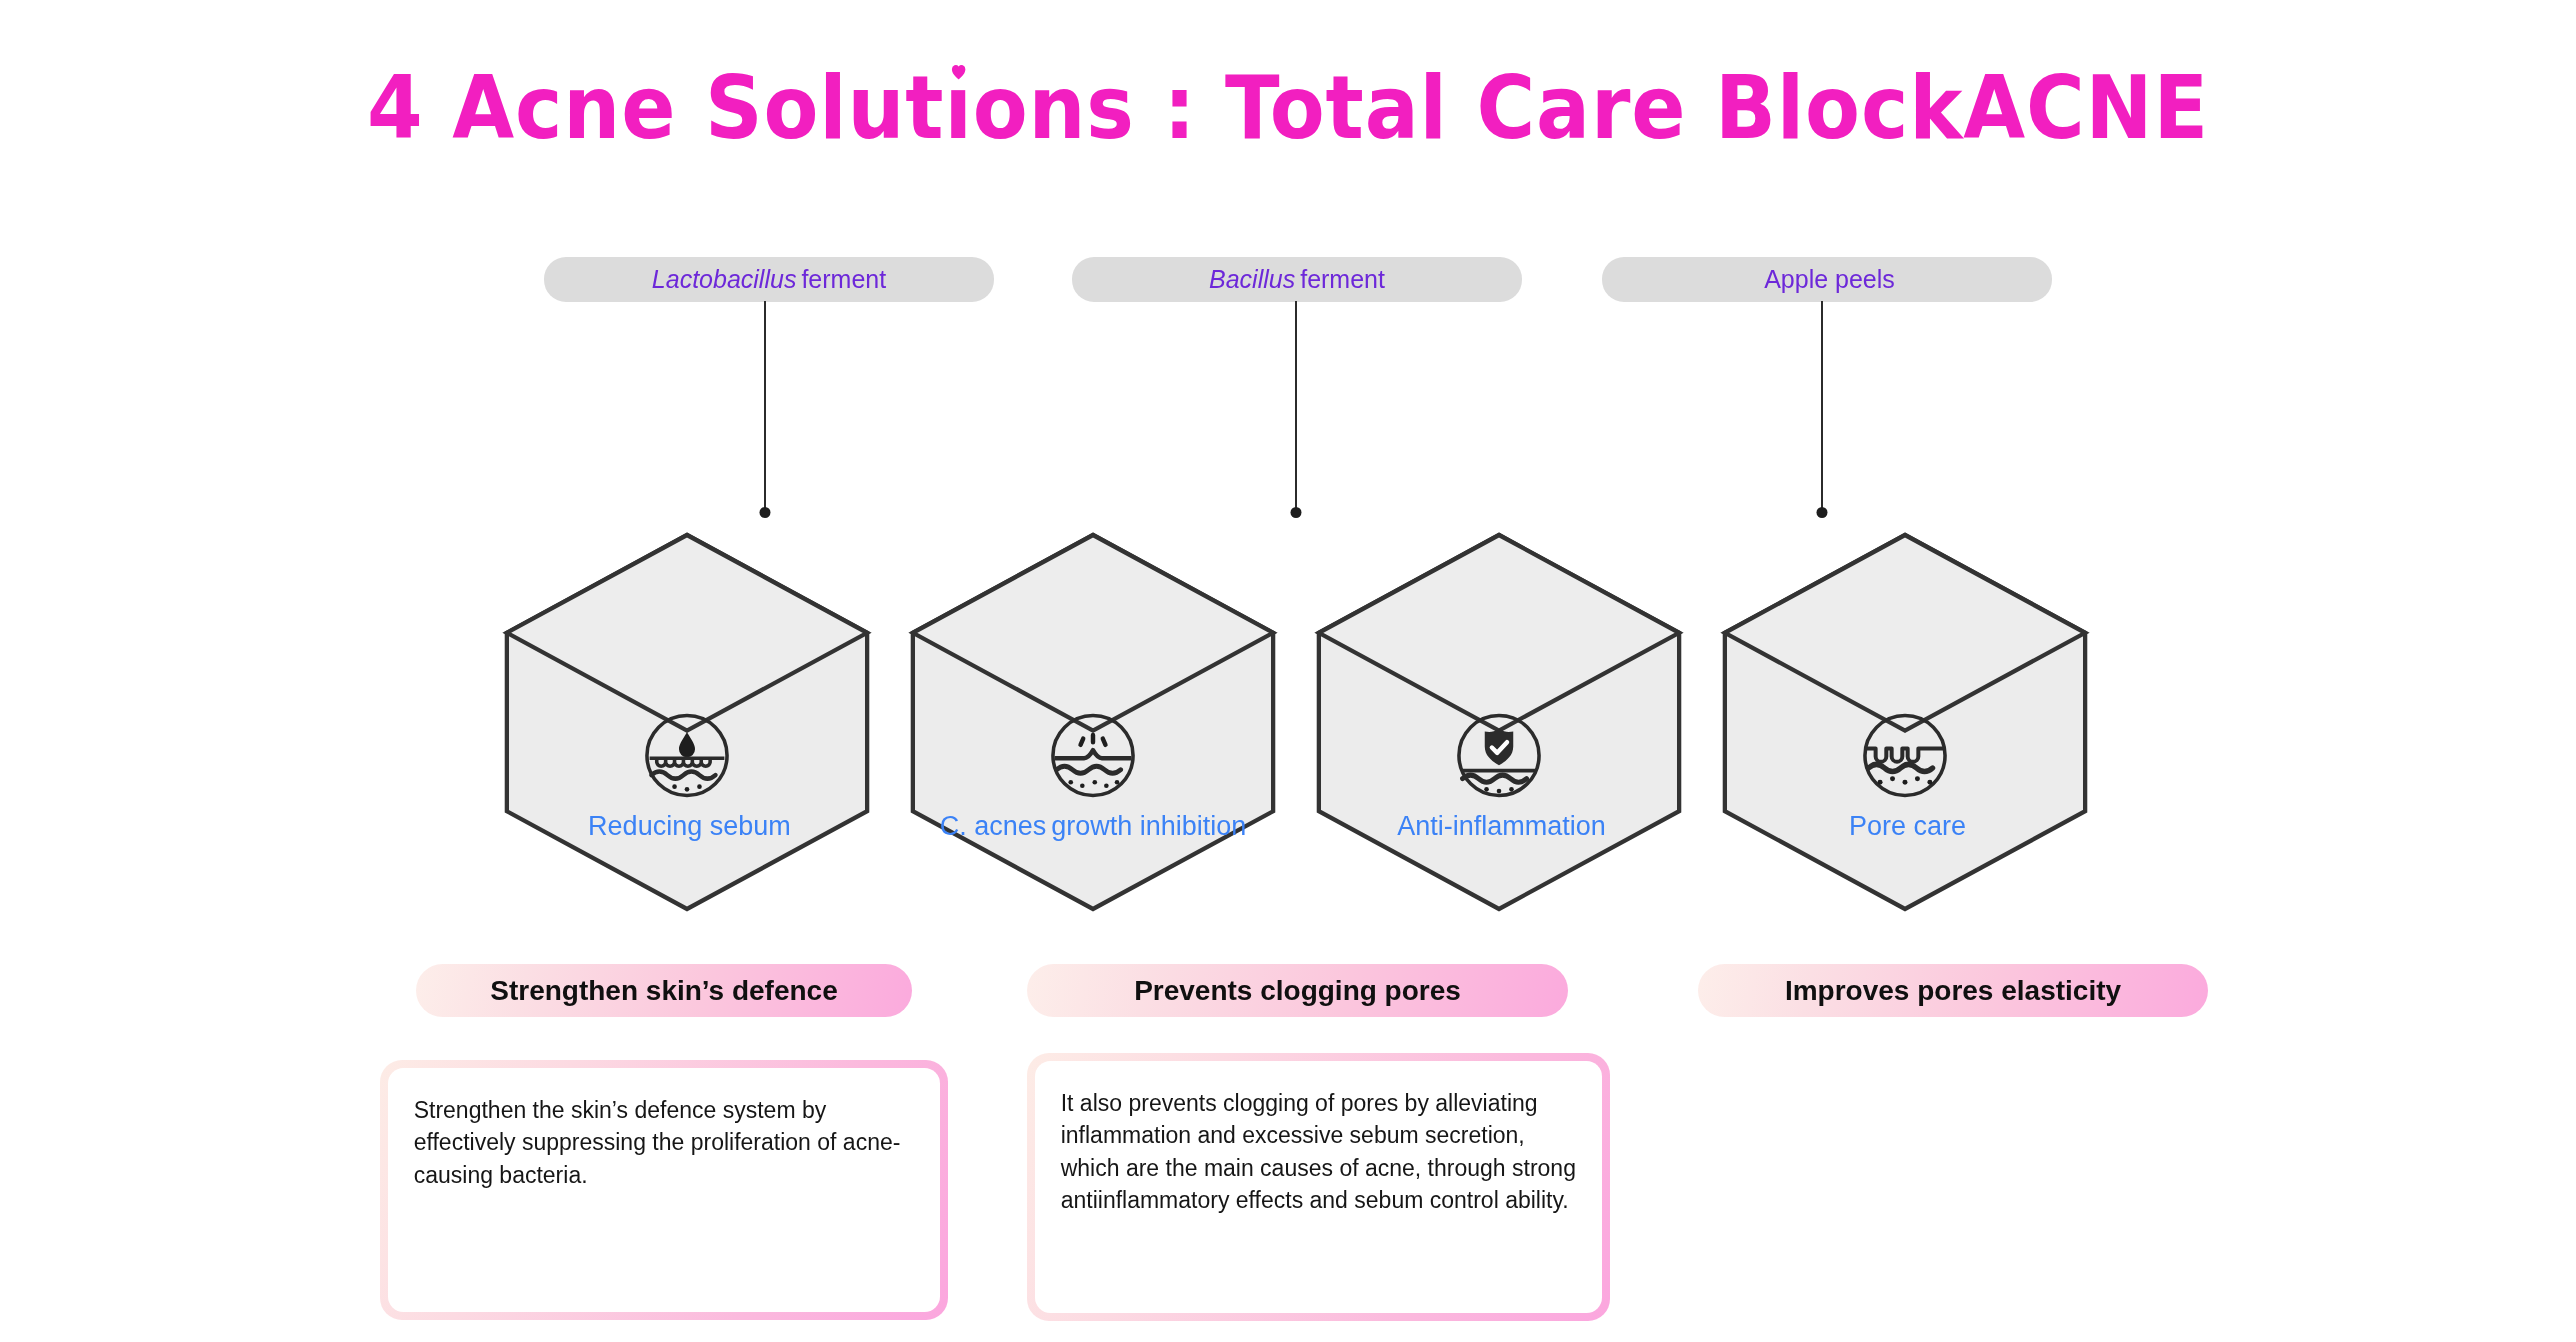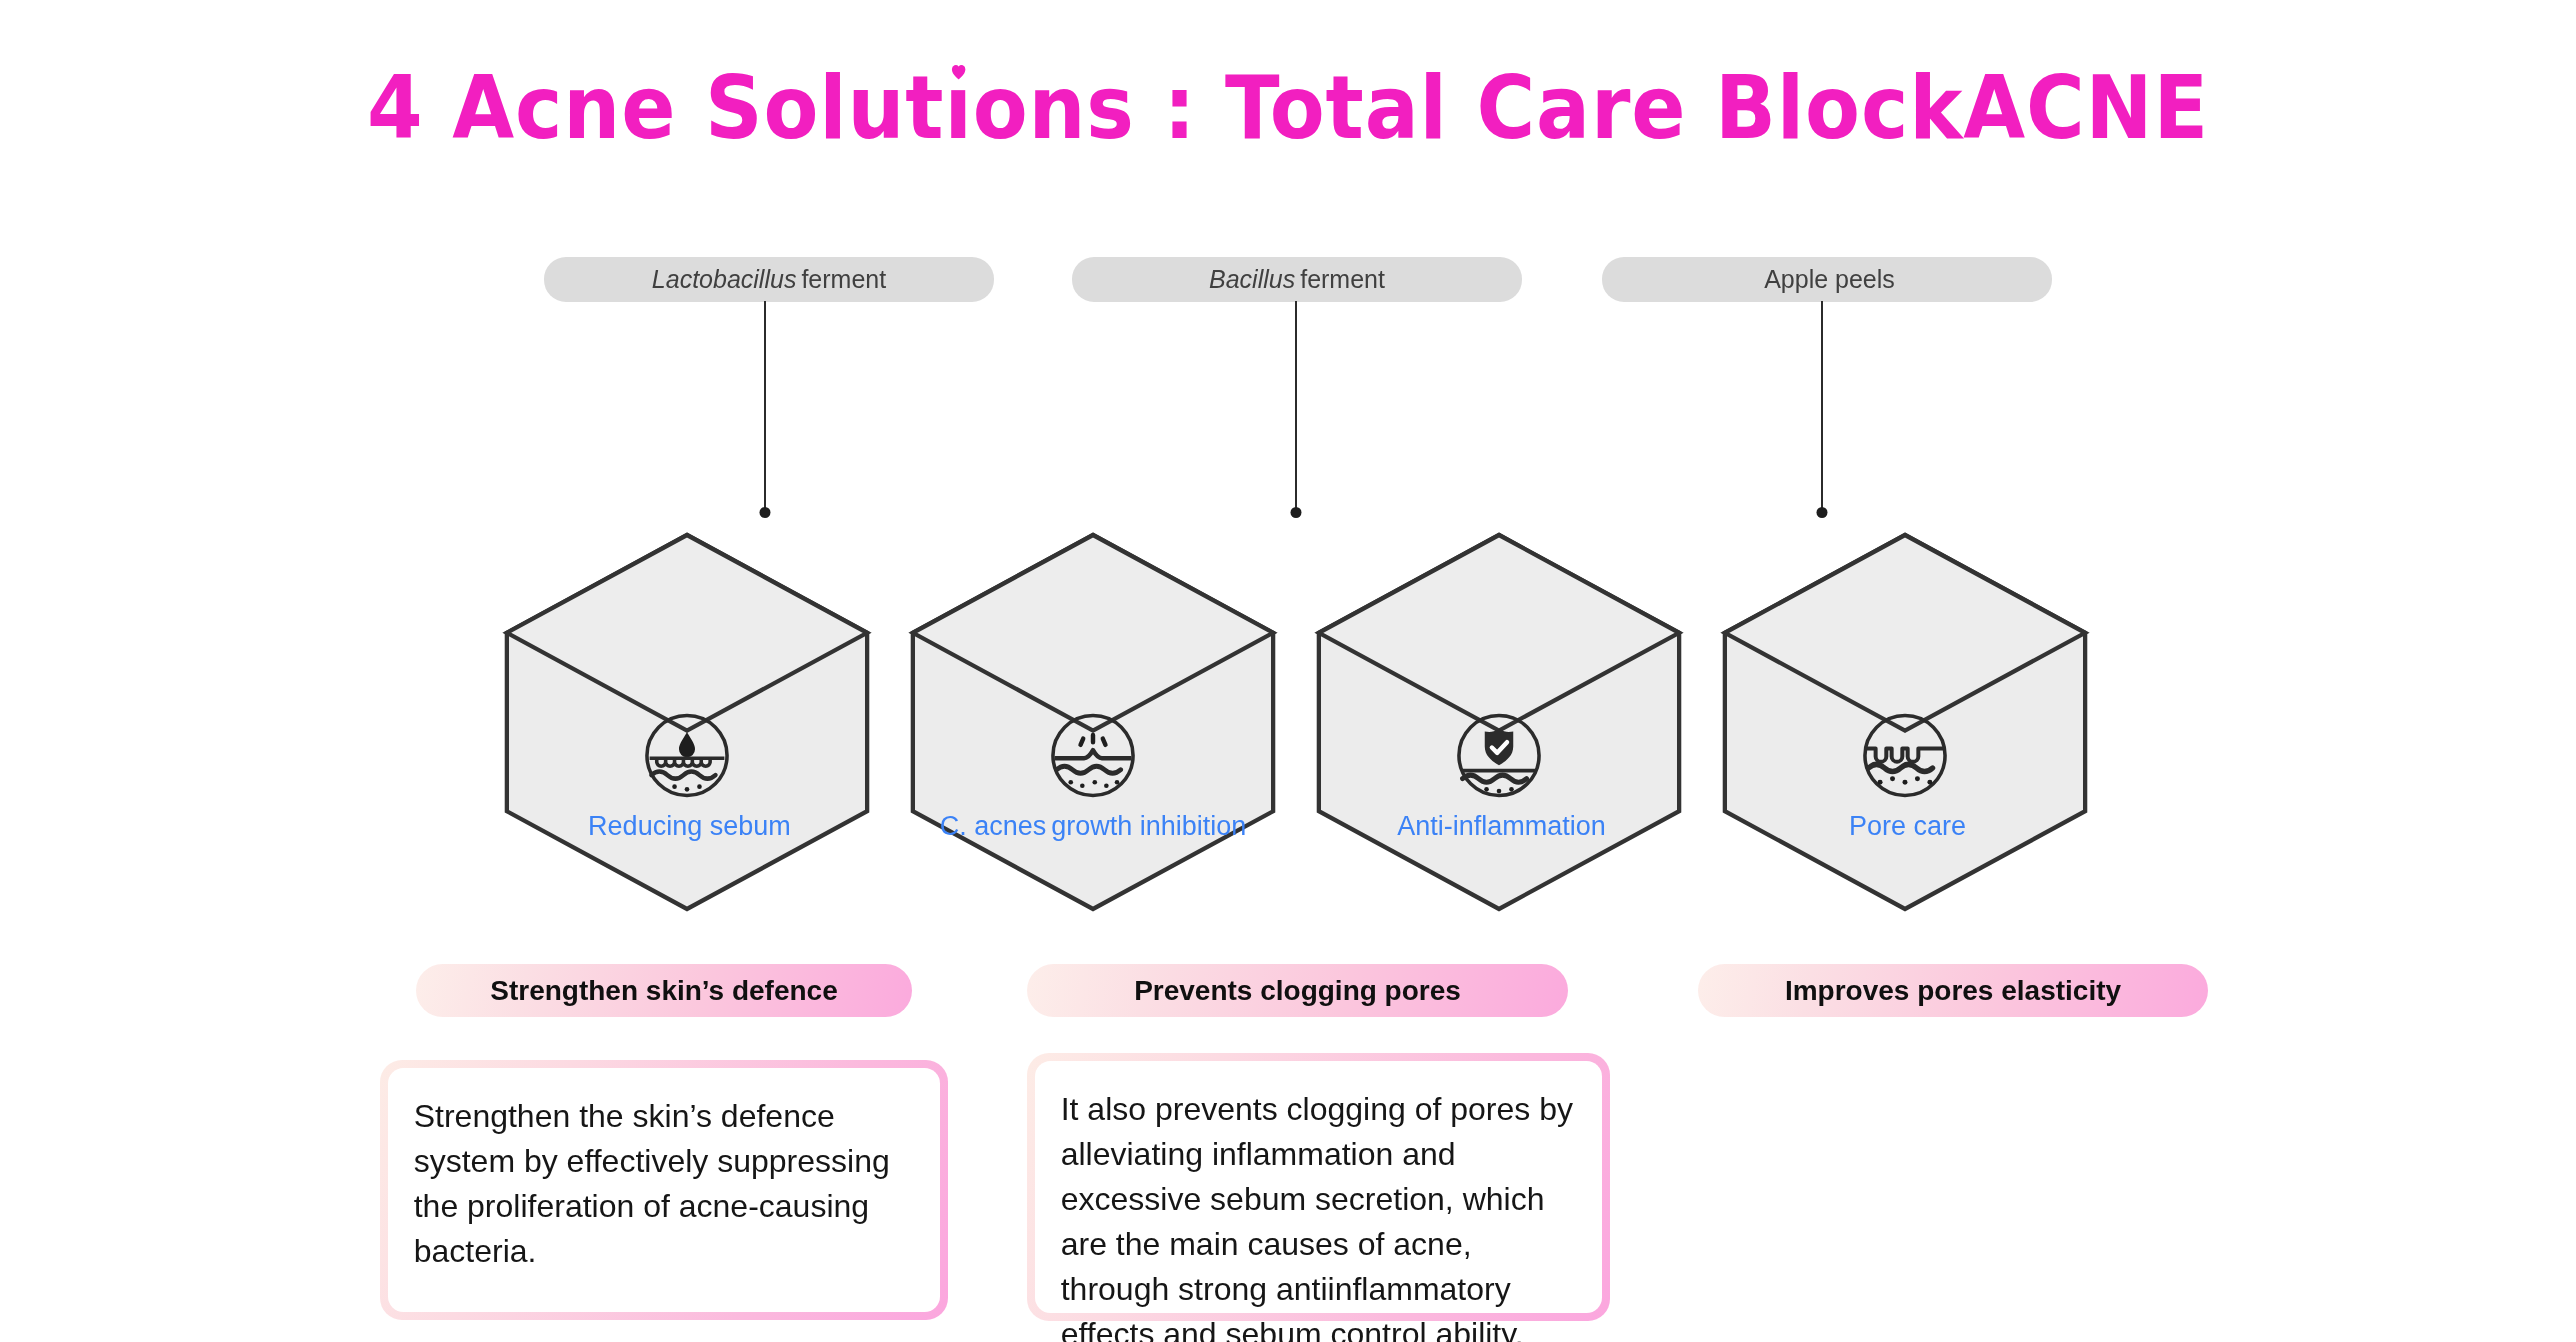--- a/index.html
+++ b/index.html
@@ -33,21 +33,21 @@
     pointer-events:none;
   }
 
   
   .pill{
     position:absolute;
     height:45px;
     background:#dcdcdc;
     border-radius:22px;
     display:flex;align-items:center;justify-content:center;
-    color:#404040;
+    color:#6d28d9;
     font-size:25px;
     white-space:nowrap;
   }
   .pill .ital{font-style:italic;font-weight:500;margin-right:.20em;}
 
   
   .conn-line{position:absolute;width:1.7px;background:#2b2b2b;}
   .conn-dot{
     position:absolute;width:11px;height:11px;border-radius:50%;
     background:#1e1e1e;transform:translateX(-50%);
@@ -83,21 +83,21 @@
     position:absolute;border-radius:22px;
     background:linear-gradient(115deg,#fdece6 0%,#fcdae2 28%,#fbb9dd 70%,#fba6de 100%);
     padding:7.7px;
     box-sizing:border-box;
   }
   .card .inner{
     width:100%;height:100%;
     background:#ffffff;border-radius:15.5px;
     box-sizing:border-box;
     padding:26px 26px 0 26px;
-    font-size:32px;line-height:1.41;color:#161616;
+    font-size:23px;line-height:1.41;color:#161616;
   }
 </style>
 </head>
 <body>
 
 <div id="stage">
 
   <div class="title">
     <span>4 Acne Solut</span><span class="heart-i"><span class="stem">ı</span><svg class="heart" viewBox="0 0 24 24">
           <path d="M12 21s-8-5-8-11a4.6 4.6 0 0 1 8-3 4.6 4.6 0 0 1 8 3c0 6-8 11-8 11z" fill="#F21FC0"></path>

